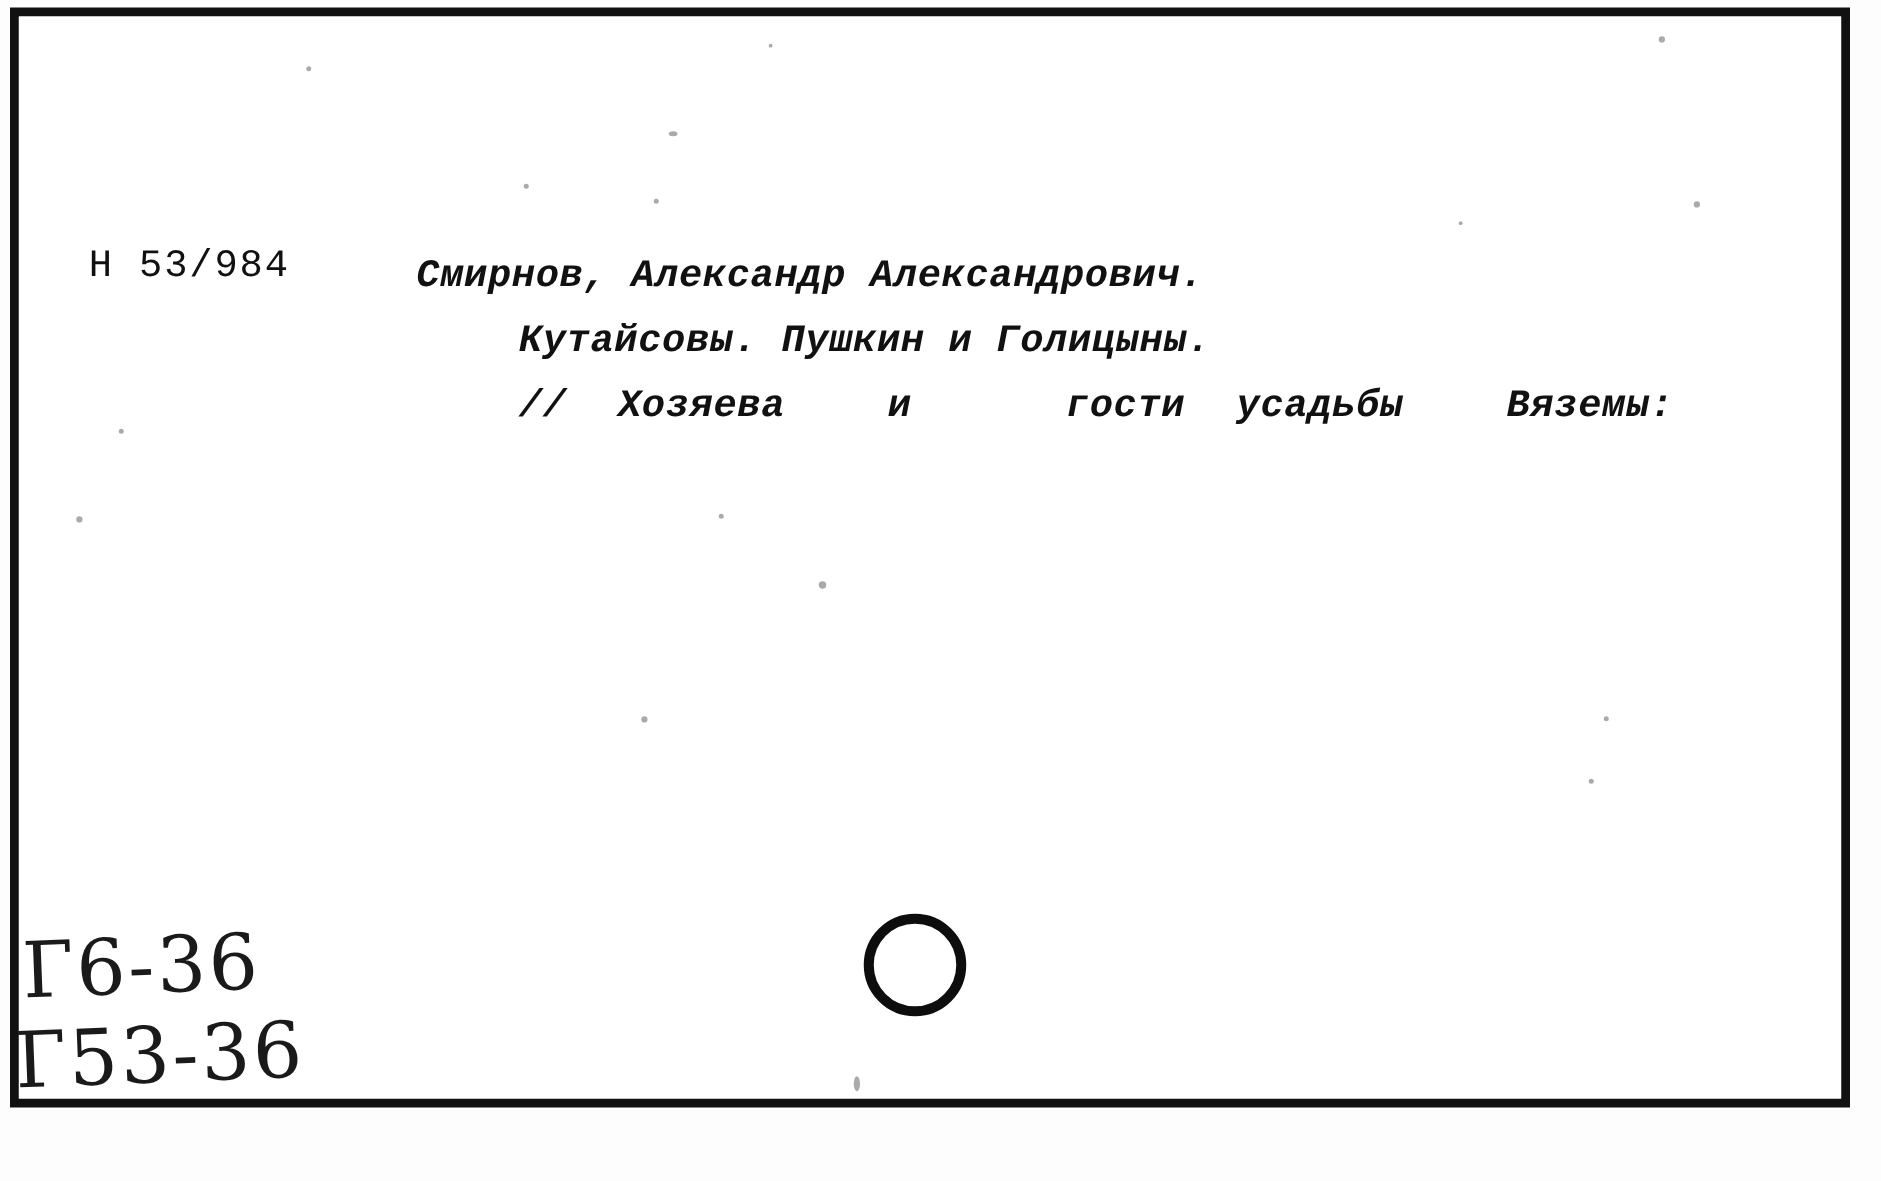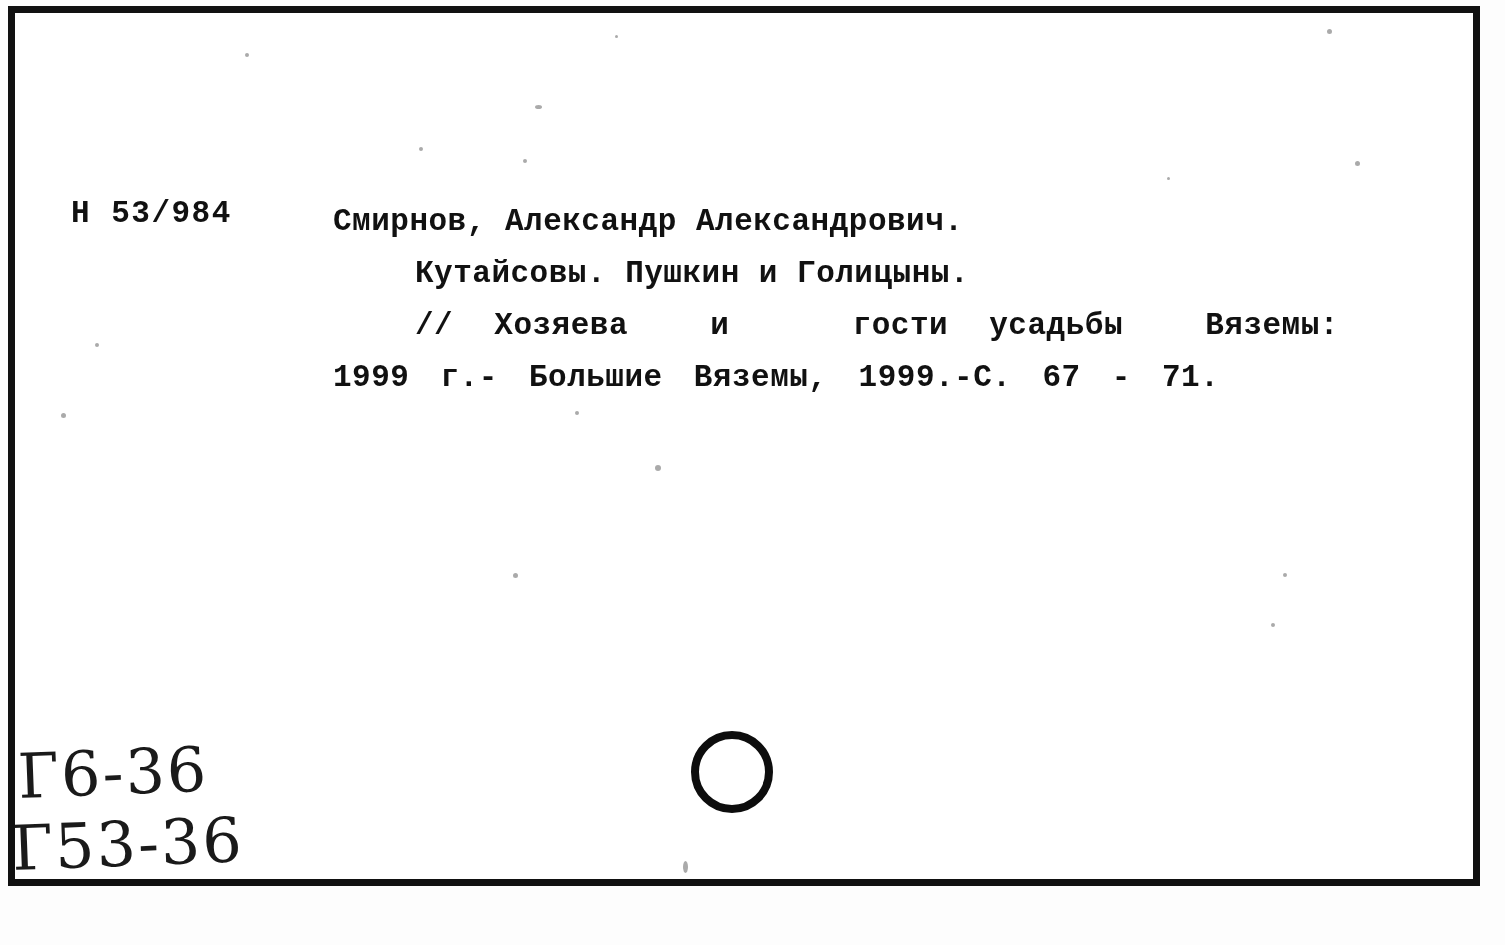--- a/index.html
+++ b/index.html
@@ -43,35 +43,36 @@
     opacity: .75;
   }
 
   
   #shelfmark {
     position: absolute;
     left: 56px;
     top: 183px;
     font-size: 31px;
     letter-spacing: 1.5px;
-    font-weight: 700;
+    font-weight: 400;
     color: #111;
     white-space: pre;
   }
 
   #record {
     position: absolute;
     left: 318px;
     top: 183px;
     width: 1130px;
     font-size: 31px;
     font-weight: 700;
     color: #111;
     line-height: 52px;
     letter-spacing: 0.5px;
+    font-style: italic;
   }
   #record .ln {
     white-space: pre;
     display: block;
   }
   #record .indent {
     padding-left: 82px;
   }
   #record .wide {
     word-spacing: 22px;
@@ -129,21 +130,20 @@
     <div class="speck" style="left:1268px; top:560px; width:4px;  height:4px;"></div>
     <div class="speck" style="left:1256px; top:610px; width:4px;  height:4px;"></div>
     <div class="speck" style="left:668px;  top:848px; width:5px;  height:12px;"></div>
 
     <div id="shelfmark">Н 53/984</div>
 
     <div id="record">
       <span class="ln">Смирнов, Александр Александрович.</span>
       <span class="ln indent">Кутайсовы. Пушкин и Голицыны.</span>
       <span class="ln indent wide">// Хозяева  и   гости усадьбы  Вяземы:</span>
-      <span class="ln wide2">1999 г.- Большие Вяземы, 1999.-С. 67 - 71.</span>
     </div>
 
     <div id="punch-hole"></div>
 
   </div>
 
   <div id="hw1" class="handwriting">Г6-36</div>
   <div id="hw2" class="handwriting">Г53-36</div>
 </div>
 

